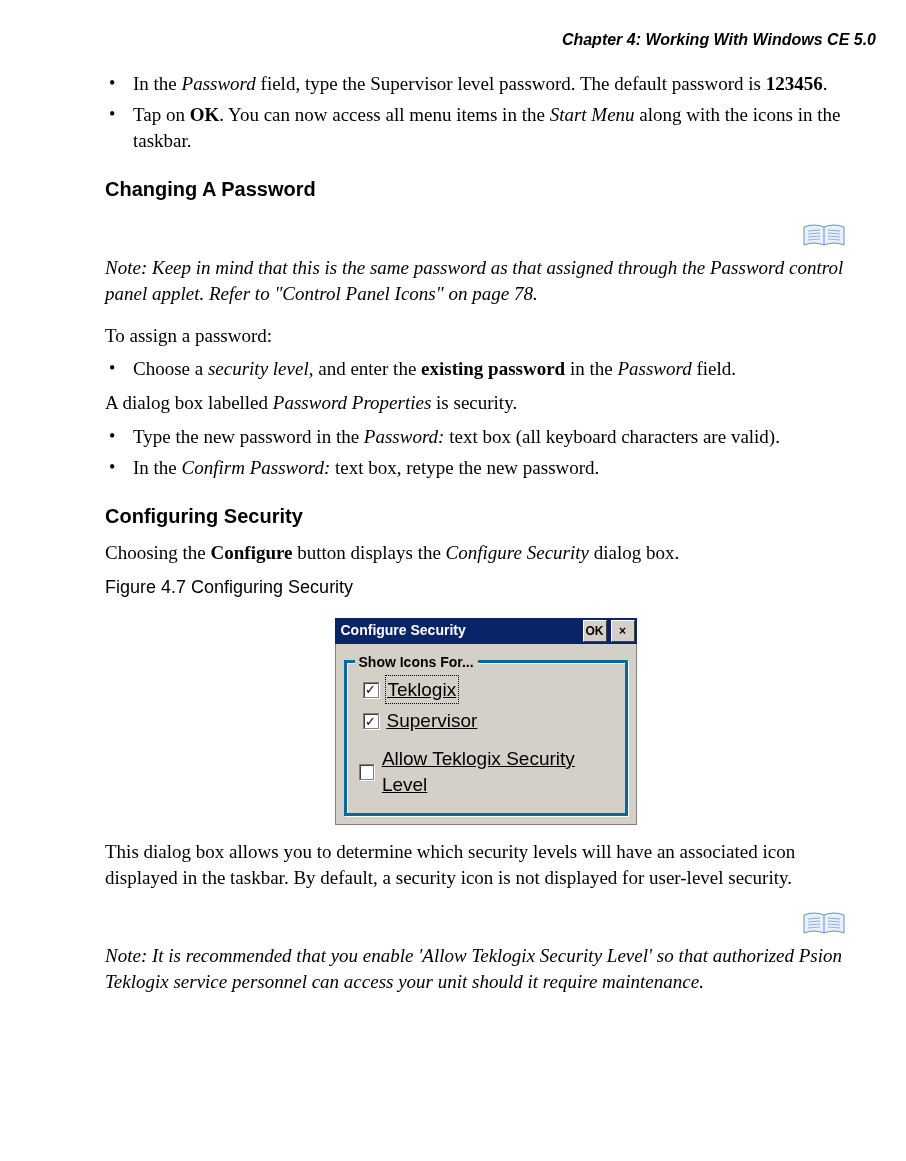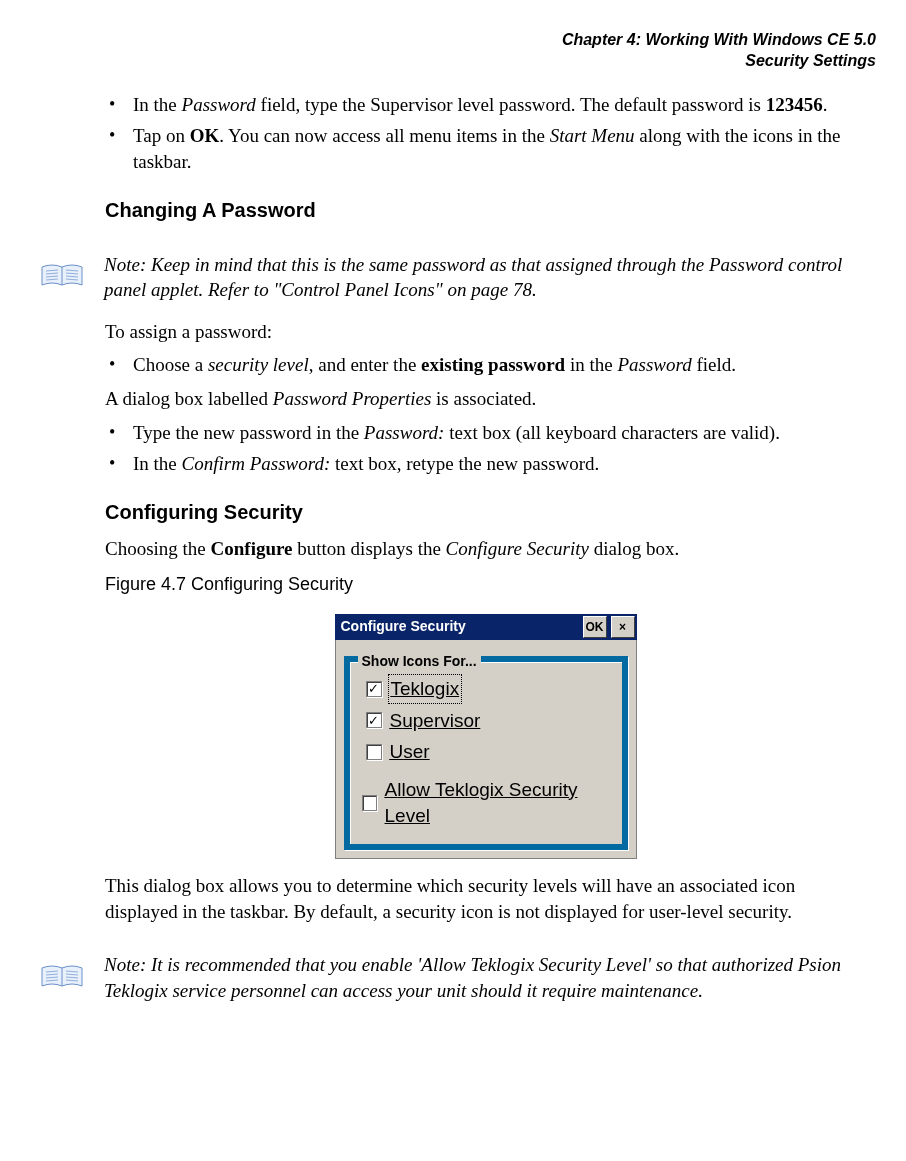--- a/index.html
+++ b/index.html
@@ -53,22 +53,23 @@
     .bold { font-weight: bold; }
     h3.section {
       font-family: "Trebuchet MS", "Verdana", sans-serif;
       font-weight: bold;
       font-size: 20px;
       margin-top: 22px;
       margin-bottom: 10px;
     }
     .note-row {
       display: flex;
-      align-items: center;
-      margin: 28px 0 16px 0;
+      align-items: flex-end;
+      margin: 16px 0 16px 0;
+      flex-direction: column;
     }
     .note-icon {
       width: 44px;
       flex-shrink: 0;
       margin-left: -65px;
       margin-right: 20px;
       margin-top: 2px;
     }
     .note-text {
       font-style: italic;
@@ -136,21 +137,21 @@
       margin-right: 2px;
       font-family: "Tahoma", sans-serif;
     }
     .dialog-body {
       background: #d4d0c8;
       border: 1px solid #808080;
       border-top: none;
       padding: 8px;
     }
     .groupbox {
-      border: 6px solid #0369a1;
+      border: 3px solid #0369a1;
       box-shadow: inset 1px 1px 0 #fff, 1px 1px 0 #fff;
       padding: 10px 10px 10px 10px;
       position: relative;
       margin-top: 8px;
     }
     .groupbox-title {
       position: absolute;
       top: -10px;
       left: 8px;
       background: #d4d0c8;
@@ -191,21 +192,20 @@
     }
 
     .book-svg { width: 44px; height: 28px; }
   </style>
 </head>
 <body>
 
 <div class="page">
   <div class="header-right">
     <div>Chapter 4: Working With Windows CE 5.0</div>
-    <div>Security Settings</div>
   </div>
 
   <div class="content">
 
     <ul class="bullets">
       <li>
         <span>In the </span><span class="italic">Password</span><span> field, type the Supervisor level password. The default password is </span><span class="bold">123456</span><span>.</span>
       </li>
       <li>
         <span>Tap on </span><span class="bold">OK</span><span>. You can now access all menu items in the </span><span class="italic">Start Menu</span><span> along with the icons in the taskbar.</span>
@@ -236,21 +236,21 @@
 
     <p class="para">To assign a password:</p>
 
     <ul class="bullets">
       <li>
         <span>Choose a </span><span class="italic">security level</span><span>, and enter the </span><span class="bold">existing password</span><span> in the </span><span class="italic">Password</span><span> field.</span>
       </li>
     </ul>
 
     <p class="para">
-      <span>A dialog box labelled </span><span class="italic">Password Properties</span><span> is associated.</span>
+      <span>A dialog box labelled </span><span class="italic">Password Properties</span><span> is security.</span>
     </p>
 
     <ul class="bullets">
       <li>
         <span>Type the new password in the </span><span class="italic">Password:</span><span> text box (all keyboard characters are valid).</span>
       </li>
       <li>
         <span>In the </span><span class="italic">Confirm Password:</span><span> text box, retype the new password.</span>
       </li>
     </ul>
@@ -274,24 +274,20 @@
           <div class="groupbox">
             <div class="groupbox-title">Show Icons For...</div>
             <div class="check-row">
               <div class="checkbox">✓</div>
               <span class="check-label underline-first dotted-focus">Teklogix</span>
             </div>
             <div class="check-row">
               <div class="checkbox">✓</div>
               <span class="check-label underline-first">Supervisor</span>
             </div>
-            <div class="check-row">
-              <div class="checkbox"></div>
-              <span class="check-label underline-first">User</span>
-            </div>
             <div class="check-row2">
               <div class="checkbox"></div>
               <span class="check-label underline-first">Allow Teklogix Security Level</span>
             </div>
           </div>
         </div>
       </div>
     </div>
 
     <p class="para">This dialog box allows you to determine which security levels will have an associated icon displayed in the taskbar. By default, a security icon is not displayed for user-level security.</p>

